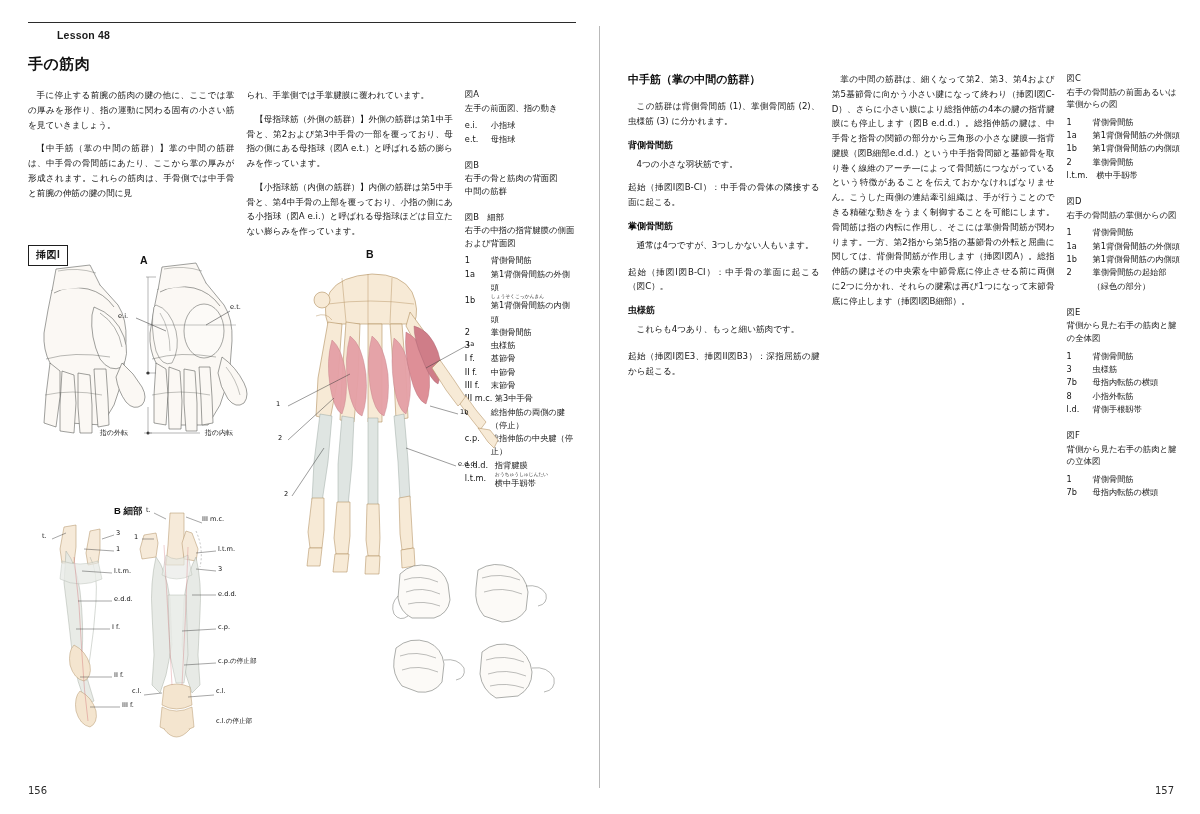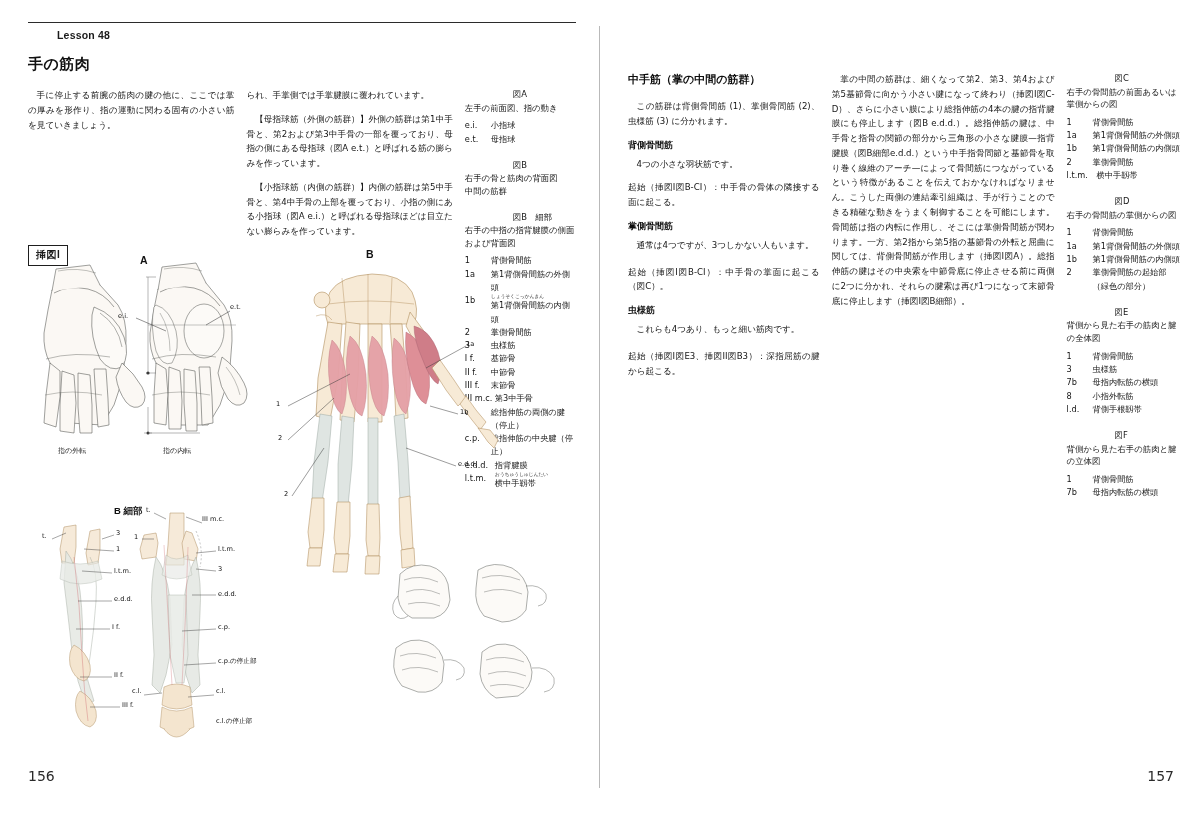--- a/index.html
+++ b/index.html
@@ -57,21 +57,20 @@
   h3.sec {
     font-size: 11px; font-weight: bold; margin: 0 0 12px 0; color: #0e0e0e;
     font-family: "DejaVu Sans", "Liberation Sans", sans-serif;
   }
 
   
   .legend-block { margin-bottom: 13px; }
   .legend-head {
     font-size: 8.4px; font-weight: normal; color: #141414; line-height: 1.5;
     font-family: "DejaVu Sans", "Liberation Sans", sans-serif;
-    margin-left: 48px;
   }
   .legend-head.b { margin-bottom: 1px; }
   .legend-sub { font-size: 8.4px; color: #141414; line-height: 1.5; }
   .legend-rows { margin-top: 5px; }
   .legend-row {
     display: flex; font-size: 8.2px; line-height: 1.62; color: #141414;
     font-family: "DejaVu Sans", "Liberation Sans", sans-serif;
   }
   .legend-key { width: 26px; flex: 0 0 26px; }
   .legend-key.wide { width: 30px; flex: 0 0 30px; }
@@ -81,54 +80,54 @@
   
   .plate-tag {
     display: inline-block; border: 1.3px solid #1e1e1e;
     font-size: 10px; font-weight: bold; padding: 2px 7px 3px 7px;
     letter-spacing: .5px; margin-top: 4px;
   }
   .fig-letter {
     position: absolute; font-size: 10.5px; font-weight: bold; color: #111;
   }
   .fig-caption {
-    position: absolute; font-size: 7px; color: #1a1a1a; text-align: left;
+    position: absolute; font-size: 7px; color: #1a1a1a; text-align: right;
     font-family: "DejaVu Sans", "Liberation Sans", sans-serif;
-    margin-top: 18px;
   }
   .fig-label {
     position: absolute; font-size: 6.6px; color: #111;
     font-family: "DejaVu Sans", "Liberation Sans", sans-serif; white-space: nowrap;
   }
 
   .artboard { position: absolute; }
   svg { display: block; overflow: visible; }
 
   .folio {
-    position: absolute; bottom: 30px; font-size: 14px; color: #2a2a2a;
+    position: absolute; bottom: 18px; font-size: 10px; color: #2a2a2a;
     font-family: "DejaVu Sans", "Liberation Sans", sans-serif;
   }
   .folio-l { left: 28px; }
   .folio-r { right: 26px; }
 </style>
 </head>
 <body>
 
 <div class="spread">
 
   <div class="page page-left">
 
     <div class="rule-top"></div>
     <div class="lesson-label">Lesson 48</div>
     <h2 class="page-title">手の筋肉</h2>
 
     <div class="cols">
 
       <div class="col col-a">
         <p class="body">手に停止する前腕の筋肉の腱の他に、ここでは掌の厚みを形作り、指の運動に関わる固有の小さい筋を見ていきましょう。</p>
+        <p class="body">【中手筋（掌の中間の筋群）】掌の中間の筋群は、中手骨の骨間筋にあたり、ここから掌の厚みが形成されます。これらの筋肉は、手骨側では中手骨と前腕の伸筋の腱の間に見</p>
       </div>
 
       <div class="col col-b">
         <p class="body noindent">られ、手掌側では手掌腱膜に覆われています。</p>
         <p class="body">【母指球筋（外側の筋群）】外側の筋群は第1中手骨と、第2および第3中手骨の一部を覆っており、母指の側にある母指球（図A e.t.）と呼ばれる筋の膨らみを作っています。</p>
         <p class="body">【小指球筋（内側の筋群）】内側の筋群は第5中手骨と、第4中手骨の上部を覆っており、小指の側にある小指球（図A e.i.）と呼ばれる母指球ほどは目立たない膨らみを作っています。</p>
       </div>
 
       <div class="col col-legend">
 

